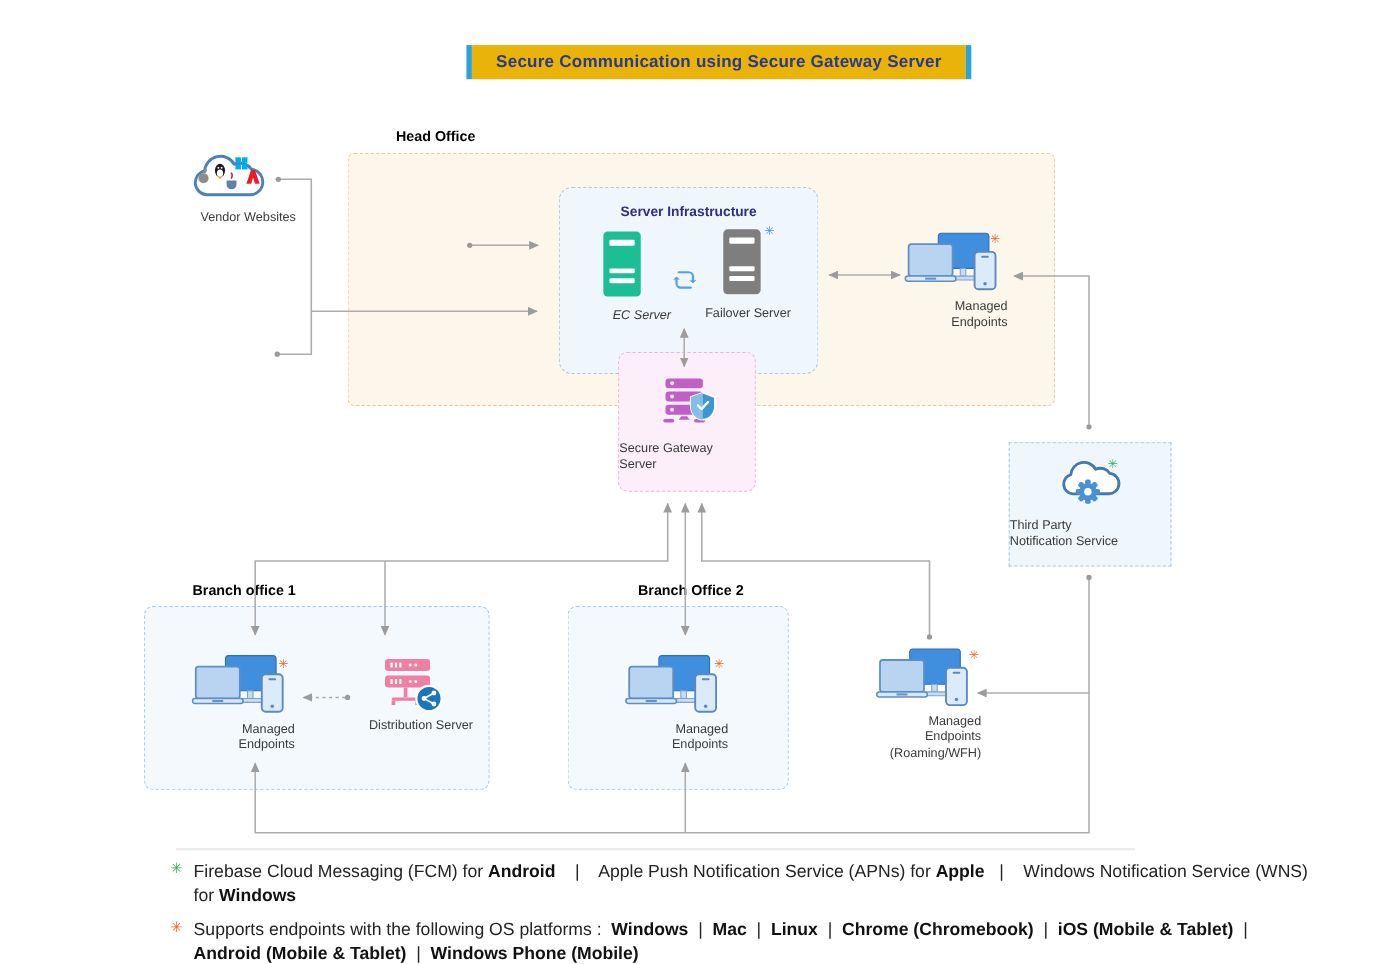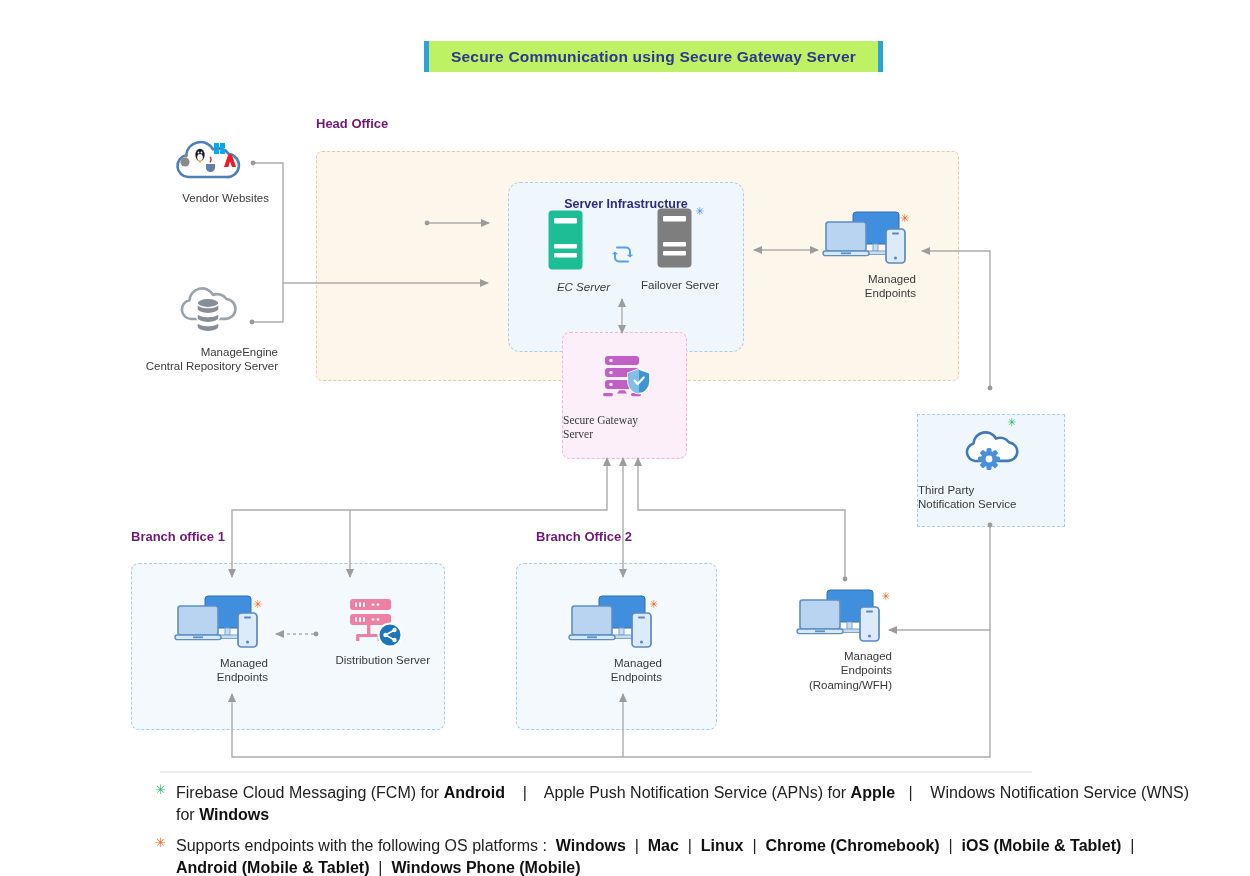--- a/index.html
+++ b/index.html
@@ -2,31 +2,31 @@
 <html><head>
 <meta charset="utf-8">
 <style>
   html,body{margin:0;padding:0;background:#fff;}
   #canvas{position:relative;width:1250px;height:876px;background:#fff;overflow:hidden;
           font-family:"Liberation Sans","DejaVu Sans",sans-serif;}
   .abs{position:absolute;}
   
   #title-bar{position:absolute;left:424px;top:41px;display:flex;height:31px;}
   #title-bar .edge{width:5px;background:#2AA2DB;}
-  #title-bar .mid{background:#bef264;display:flex;align-items:center;padding:0 22px;}
+  #title-bar .mid{background:#eab308;display:flex;align-items:center;padding:0 22px;}
   #title-bar .mid span{font-size:15.5px;font-weight:bold;color:#29398E;letter-spacing:.2px;}
   
-  .gbox{position:absolute;border-radius:8px;margin-top:12px;}
+  .gbox{position:absolute;border-radius:8px;}
   #head-office-box{left:316px;top:139px;width:641px;height:228px;background:#FDF6EA;border:1.5px dashed #EBCB9E;border-radius:6px;}
   #server-infra-box{left:508px;top:170px;width:234px;height:168px;background:#EFF6FC;border:1.5px dashed #AECBE2;border-radius:12px;}
-  #gateway-box{left:562px;top:320px;width:123px;height:125px;background:#FCEFF9;border:1.5px dashed #EFB3DC;border-radius:8px;font-family:Liberation Serif, serif;}
+  #gateway-box{left:562px;top:320px;width:123px;height:125px;background:#FCEFF9;border:1.5px dashed #EFB3DC;border-radius:8px;}
   #third-party-box{left:917px;top:402px;width:146px;height:111px;background:#EFF6FC;border:1.5px dashed #AECBE2;border-radius:0;}
   #branch1-box{left:131px;top:551px;width:312px;height:165px;background:#F4F9FD;border:1.5px dashed #A7CBE8;border-radius:8px;}
   #branch2-box{left:516px;top:551px;width:199px;height:165px;background:#F4F9FD;border:1.5px dashed #A7CBE8;border-radius:8px;}
-  .gtitle{position:absolute;font-size:13px;font-weight:bold;color:#701a75;}
+  .gtitle{position:absolute;font-size:13px;font-weight:bold;color:#000000;margin-left:44px;}
   .btitle{text-align:center;font-size:12.5px;font-weight:bold;color:#2B2F84;margin-top:14px;}
   
   .node{position:absolute;text-align:right;}
   .node svg{display:block;margin:0 auto;}
   .lbl{font-size:11.5px;color:#3A3A3A;line-height:1.25;margin-top:6px;}
   .ast{position:absolute;font-size:11px;font-weight:bold;line-height:1;}
   .c-blue{color:#4A90F4;} .c-orange{color:#F2661F;} .c-green{color:#2FB162;}
   
   #wires{position:absolute;left:0;top:0;pointer-events:none;}
   
@@ -84,35 +84,20 @@
         <circle cx="31.5" cy="19.5" r="0.9" fill="#fff"></circle>
 
       <path d="M36,31 h9 v4 a4.5,4 0 0 1 -9,0 z" fill="#5E82A6"></path>
       <path d="M40,24 q2.2,2.4 0,5.4" stroke="#E21B22" stroke-width="1.4" fill="none"></path>
 
       <polygon points="54,34 58.2,21.5 61.8,21.5 66,34 62,34 60,28.6 58.4,34" fill="#ED1C24"></polygon>
     </svg>
     <div class="lbl">Vendor Websites</div>
   </div>
 
-  <div class="node" style="left:138px;top:281px;width:140px;">
-    <svg width="64" height="56" viewBox="0 0 64 56">
-      <path d="M15,38 a9.5,9.5 0 0 1 -1.5,-18.8 a12.5,12.5 0 0 1 23.5,-5.2 a11,11 0 0 1 13.5,4 a9.8,9.8 0 0 1 -2,19.8 z" fill="#fff" stroke="#9AA3AA" stroke-width="2.6" stroke-linejoin="round"></path>
-      <g fill="#878E96" stroke="#fff" stroke-width="1.4">
-        <path d="M21,22 a11,4.6 0 0 1 22,0 v6 a11,4.6 0 0 1 -22,0 z"></path>
-        <path d="M21,31 a11,4.6 0 0 0 22,0 v6 a11,4.6 0 0 1 -22,0 z"></path>
-        <path d="M21,40 a11,4.6 0 0 0 22,0 v6 a11,4.6 0 0 1 -22,0 z"></path>
-      </g>
-      <ellipse cx="32" cy="22" rx="11" ry="4.6" fill="#878E96" stroke="#fff" stroke-width="1.4"></ellipse>
-    </svg>
-    <div class="lbl" style="margin-top:8px;">
-      <div>ManageEngine</div>
-      <div>Central Repository Server</div>
-    </div>
-  </div>
 
 
   <div class="node" style="left:520px;top:210px;width:90px;">
     <svg width="35" height="60" viewBox="0 0 35 60">
       <rect x="0.5" y="0.5" width="34" height="59" rx="4" fill="#1DBE96"></rect>
       <g fill="#fff">
           <rect x="6" y="8" width="23" height="5.5" rx="1"></rect>
           <rect x="6" y="34" width="23" height="4.5" rx="1"></rect>
           <rect x="6" y="43" width="23" height="4.5" rx="1"></rect>
         </g>

